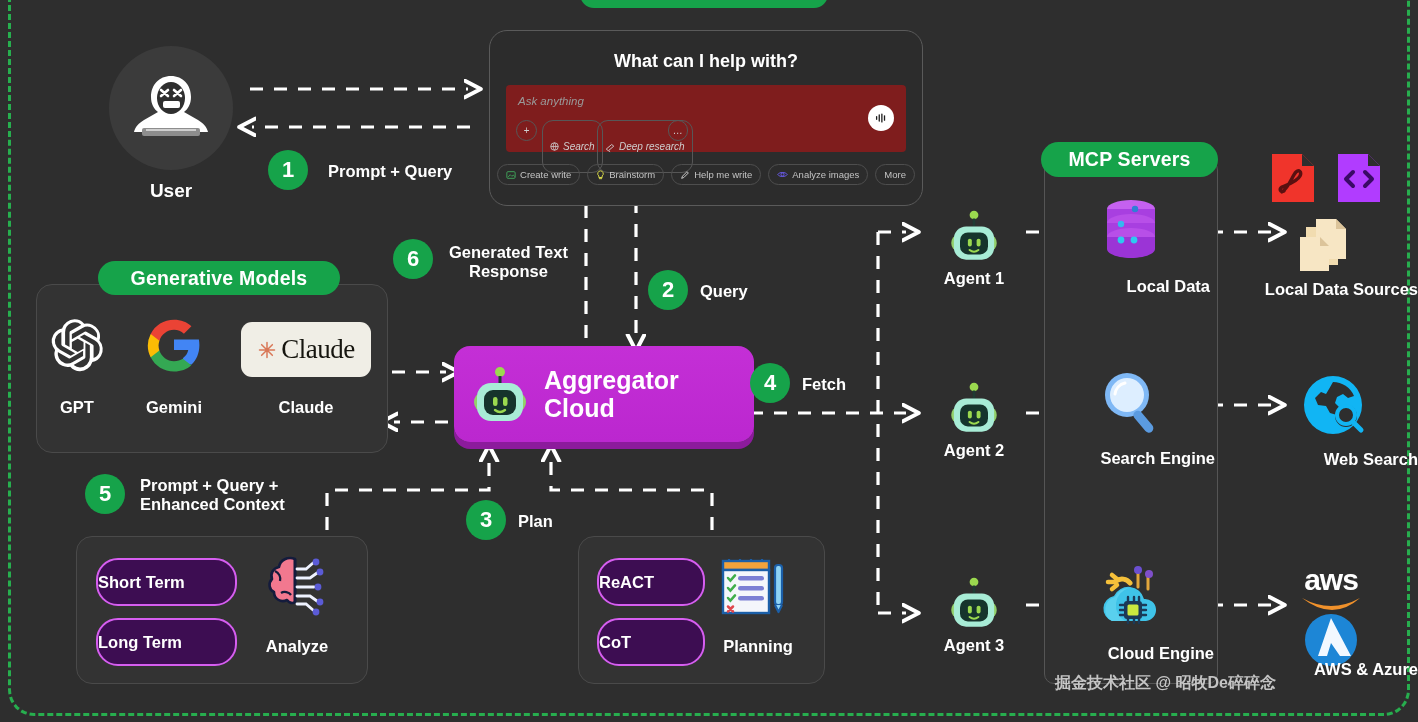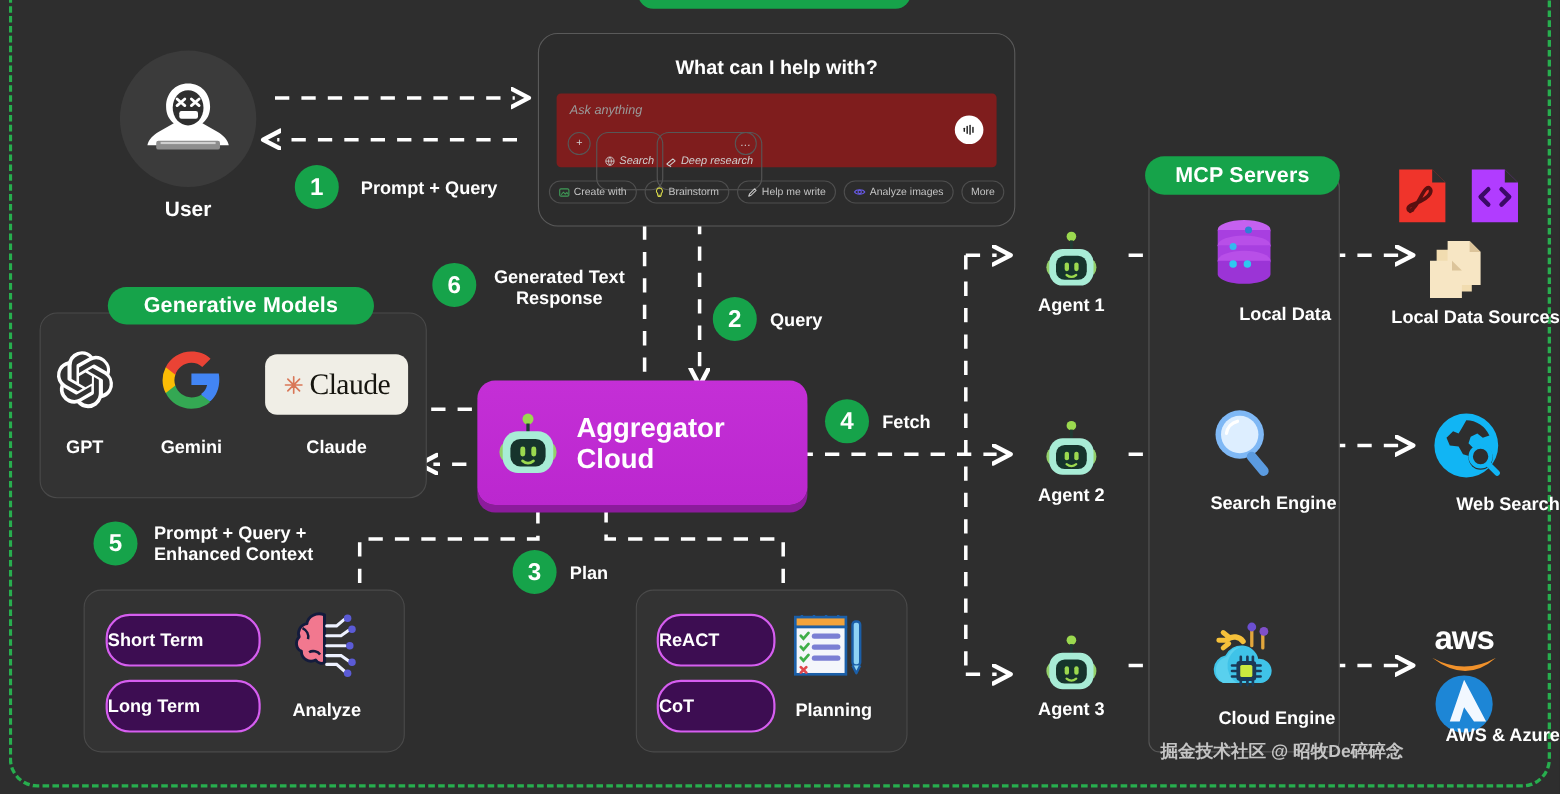--- a/index.html
+++ b/index.html
@@ -180,21 +180,21 @@
           </g>
         </svg>
       </div>
     </div>
     <div class="abs" style="left:16px;top:133px;width:400px;display:flex;gap:7px;justify-content:center;align-items:center;">
       <div class="chip2">
         <svg width="10" height="10" viewBox="0 0 12 12">
             <rect x="1" y="2" width="10" height="8" rx="1.4" fill="none" stroke="#3f9c57" stroke-width="1.2"></rect>
             <path d="M2.5 8.5 L5 5.6 L7 7.6 L8.8 6 L10.4 8" fill="none" stroke="#3f9c57" stroke-width="1.1"></path>
           </svg>
-        <span>Create with</span>
+        <span>Create write</span>
       </div>
       <div class="chip2">
         <svg width="9" height="10" viewBox="0 0 10 12">
             <path d="M5 1a3.4 3.4 0 0 0-2 6.1V9h4V7.1A3.4 3.4 0 0 0 5 1z" fill="none" stroke="#d8d84a" stroke-width="1.2"></path>
             <path d="M3.6 10.4h2.8" stroke="#d8d84a" stroke-width="1.2" stroke-linecap="round"></path>
           </svg>
         <span>Brainstorm</span>
       </div>
       <div class="chip2">
         <svg width="10" height="10" viewBox="0 0 12 12">
@@ -238,21 +238,21 @@
       <g stroke="#d97757" stroke-width="1.8" stroke-linecap="round">
         <path d="M12 3v18M3 12h18M5.6 5.6l12.8 12.8M18.4 5.6 5.6 18.4"></path>
       </g>
     </svg>
     <span style="color:#16150f;font-family:'Liberation Serif',serif;font-size:27px;letter-spacing:-.5px;">Claude</span>
   </div>
   <div class="lbl abs" style="left:47px;top:398px;width:60px;font-size:16.5px;">GPT</div>
   <div class="lbl abs" style="left:131px;top:398px;width:86px;font-size:16.5px;">Gemini</div>
   <div class="lbl abs" style="left:248px;top:398px;width:116px;font-size:16.5px;">Claude</div>
 
-  <div class="agg" style="left:434px;top:346px;width:272px;height:113px;">
+  <div class="agg" style="left:454px;top:346px;width:272px;height:96px;">
     <svg width="64" height="64" viewBox="0 0 64 64">
       <circle cx="32" cy="10" r="5" fill="#9bd94f"></circle>
       <rect x="30.5" y="14" width="3" height="8" fill="#1f3b33"></rect>
       <ellipse cx="13" cy="40" rx="7" ry="9" fill="#93d06a"></ellipse>
       <ellipse cx="51" cy="40" rx="7" ry="9" fill="#93d06a"></ellipse>
       <rect x="9" y="21" width="46" height="38" rx="14" fill="#a8ecd6"></rect>
       <rect x="16" y="28" width="32" height="25" rx="9" fill="#16342c"></rect>
       <rect x="25" y="35" width="4.5" height="9" rx="2.2" fill="#9bd94f"></rect>
       <rect x="35" y="35" width="4.5" height="9" rx="2.2" fill="#9bd94f"></rect>
       <path d="M27 48 q5 4 10 0" stroke="#9bd94f" stroke-width="2.4" fill="none" stroke-linecap="round"></path>

